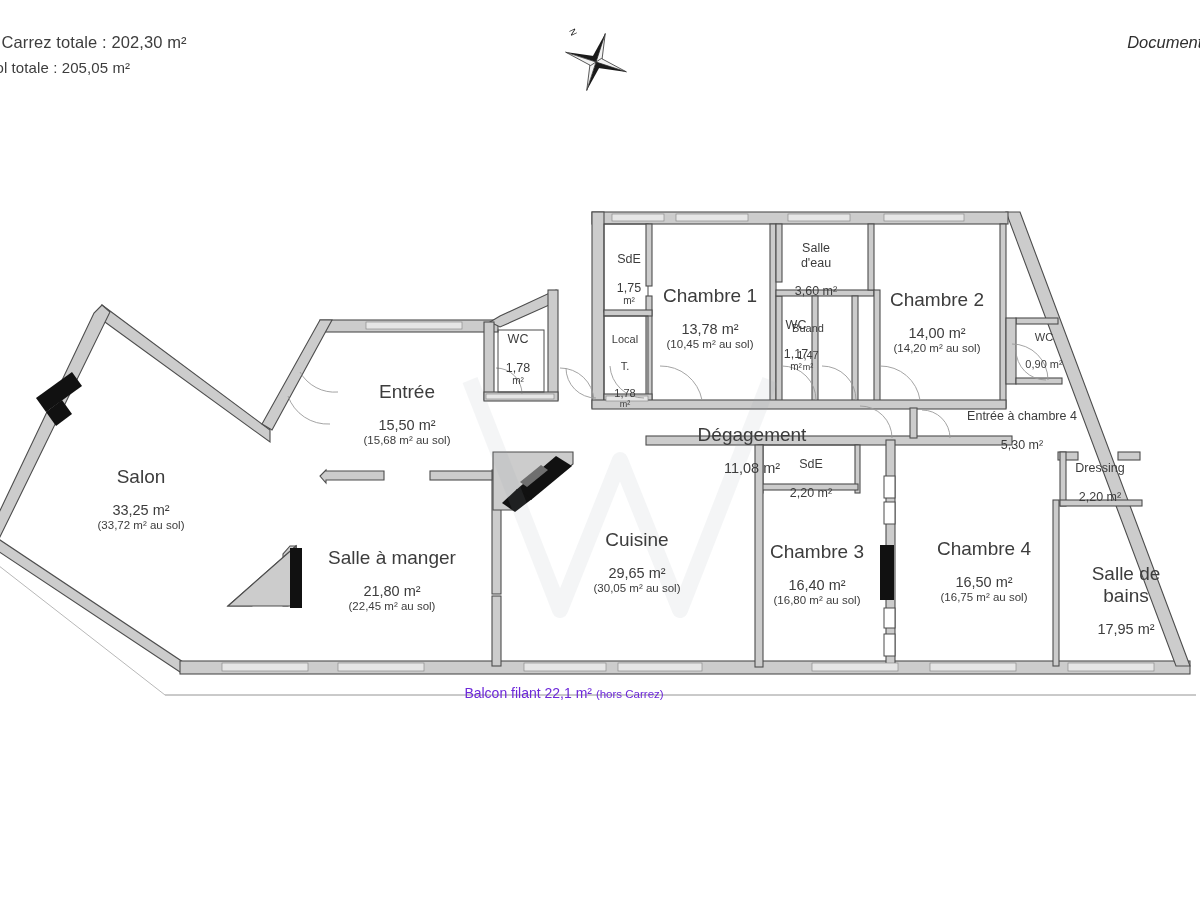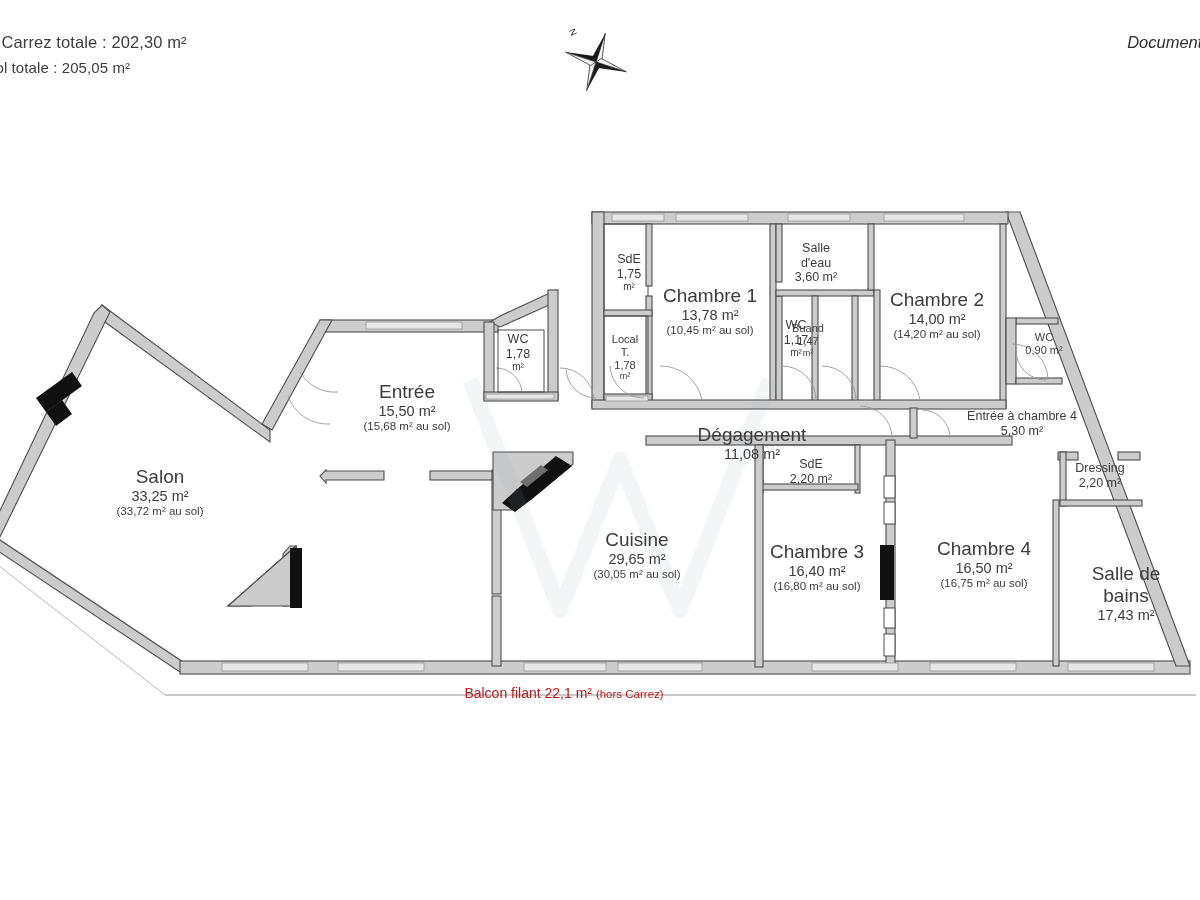--- a/index.html
+++ b/index.html
@@ -73,38 +73,38 @@
   }
   .room-label {
     position: absolute;
     text-align: center;
     color: #3c3c3c;
     line-height: 1.16;
     white-space: nowrap;
     transform: translateX(-50%);
   }
   .room-label .nm   { font-size: 19px; display:block; }
-  .room-label .ar   { font-size: 14.5px; display:block; }
+  .room-label .ar   { font-size: 14.5px; display:block;margin-top:14px; }
   .room-label .sol  { font-size: 11.5px; display:block; }
 
   .room-label.sm .nm  { font-size: 12.5px; }
   .room-label.sm .ar  { font-size: 12.5px; }
   .room-label.sm .sol { font-size: 10px; }
 
   .room-label.xs .nm  { font-size: 11px; }
   .room-label.xs .ar  { font-size: 11px; }
   .room-label.xs .sol { font-size: 9px; }
 
   
   #balcon-label {
     position: absolute;
     left: 564px; top: 685px;
     transform: translateX(-50%);
     font-size: 14px;
-    color: #b91c1c;
+    color: #6d28d9;
     white-space: nowrap;
   }
   #balcon-label .small { font-size: 11.5px; }
 
   
   #watermark {
     position: absolute;
     left: 430px; top: 360px;
     width: 380px; height: 330px;
     pointer-events: none;
@@ -325,26 +325,31 @@
 </div>
 
 <div id="watermark">
   <svg width="380" height="330" viewBox="0 0 380 330">
     <path d="M40,20 L130,250 L190,100 L250,250 L340,20" fill="none" stroke="#9aa4ad" stroke-width="16" stroke-linejoin="round"></path>
   </svg>
 </div>
 
 <div id="labels">
 
-  <div class="room-label" style="left:160px; top:466px;">
+  <div class="room-label" style="left:141px; top:466px;">
     <span class="nm">Salon</span>
     <span class="ar">33,25 m²</span>
     <span class="sol">(33,72 m² au sol)</span>
   </div>
 
+  <div class="room-label" style="left:392px; top:547px;">
+    <span class="nm">Salle à manger</span>
+    <span class="ar">21,80 m²</span>
+    <span class="sol">(22,45 m² au sol)</span>
+  </div>
 
   <div class="room-label" style="left:407px; top:381px;">
     <span class="nm">Entrée</span>
     <span class="ar">15,50 m²</span>
     <span class="sol">(15,68 m² au sol)</span>
   </div>
 
   <div class="room-label" style="left:637px; top:529px;">
     <span class="nm">Cuisine</span>
     <span class="ar">29,65 m²</span>
@@ -433,21 +438,21 @@
 
   <div class="room-label" style="left:984px; top:538px;">
     <span class="nm">Chambre 4</span>
     <span class="ar">16,50 m²</span>
     <span class="sol">(16,75 m² au sol)</span>
   </div>
 
   <div class="room-label" style="left:1126px; top:563px;">
     <span class="nm">Salle de</span>
     <span class="nm">bains</span>
-    <span class="ar">17,43 m²</span>
+    <span class="ar">17,95 m²</span>
   </div>
 
   <div id="balcon-label">
     <span>Balcon filant 22,1 m²</span>
     <span class="small">(hors Carrez)</span>
   </div>
 
 </div>
 
 </body></html>

